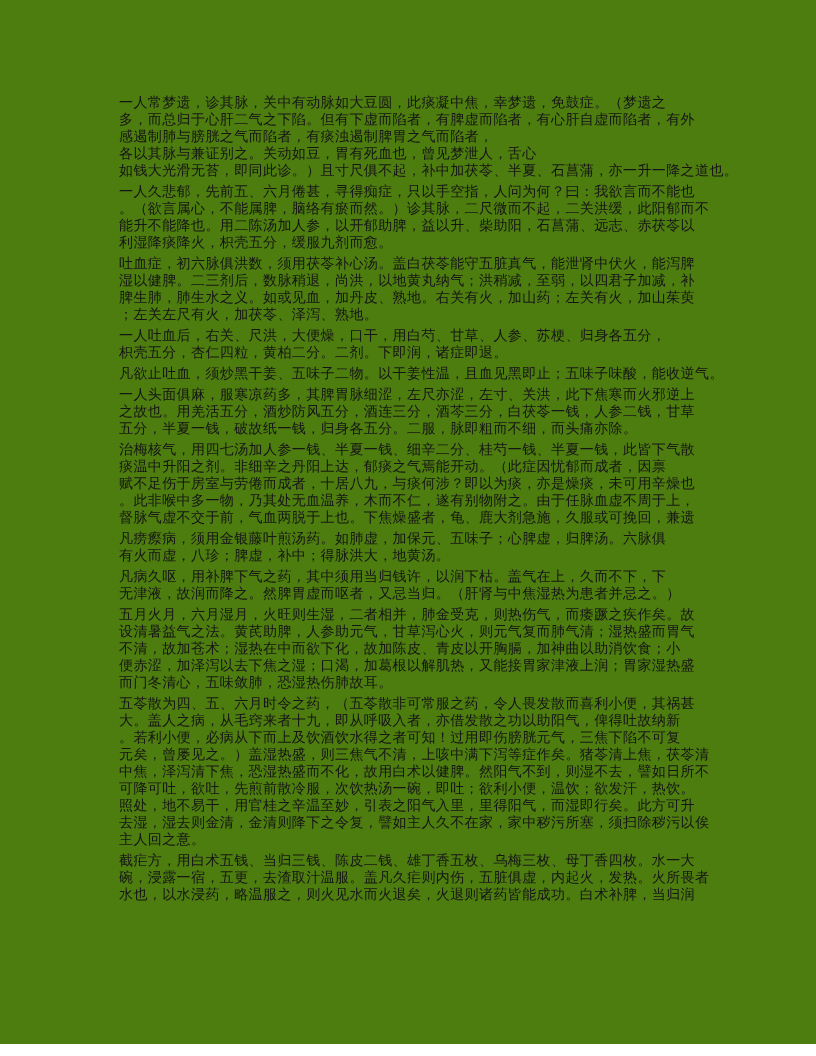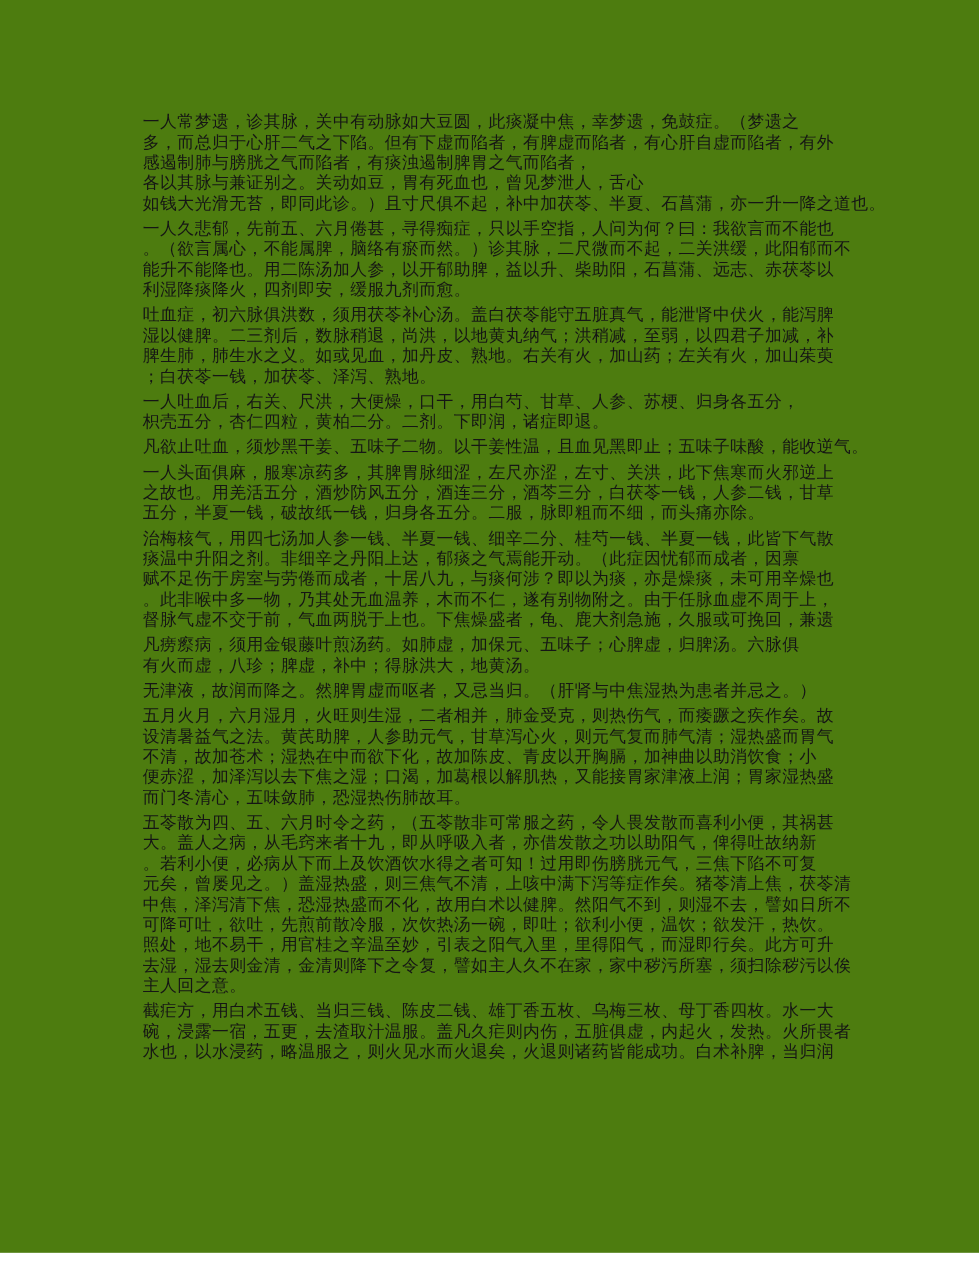--- a/index.html
+++ b/index.html
@@ -46,27 +46,27 @@
         <div class="line">一人常梦遗，诊其脉，关中有动脉如大豆圆，此痰凝中焦，幸梦遗，免鼓症。（梦遗之</div>
         <div class="line">多，而总归于心肝二气之下陷。但有下虚而陷者，有脾虚而陷者，有心肝自虚而陷者，有外</div>
         <div class="line">感遏制肺与膀胱之气而陷者，有痰浊遏制脾胃之气而陷者，</div>
         <div class="line">各以其脉与兼证别之。关动如豆，胃有死血也，曾见梦泄人，舌心</div>
         <div class="line">如钱大光滑无苔，即同此诊。）且寸尺俱不起，补中加茯苓、半夏、石菖蒲，亦一升一降之道也。</div>
       </div>
       <div class="paragraph">
         <div class="line">一人久悲郁，先前五、六月倦甚，寻得痴症，只以手空指，人问为何？曰：我欲言而不能也</div>
         <div class="line">。（欲言属心，不能属脾，脑络有瘀而然。）诊其脉，二尺微而不起，二关洪缓，此阳郁而不</div>
         <div class="line">能升不能降也。用二陈汤加人参，以开郁助脾，益以升、柴助阳，石菖蒲、远志、赤茯苓以</div>
-        <div class="line">利湿降痰降火，四剂即安，缓服九剂而愈。</div>
+        <div class="line">利湿降痰降火，枳壳五分，缓服九剂而愈。</div>
       </div>
       <div class="paragraph">
         <div class="line">吐血症，初六脉俱洪数，须用茯苓补心汤。盖白茯苓能守五脏真气，能泄肾中伏火，能泻脾</div>
         <div class="line">湿以健脾。二三剂后，数脉稍退，尚洪，以地黄丸纳气；洪稍减，至弱，以四君子加减，补</div>
         <div class="line">脾生肺，肺生水之义。如或见血，加丹皮、熟地。右关有火，加山药；左关有火，加山茱萸</div>
-        <div class="line">；白茯苓一钱，加茯苓、泽泻、熟地。</div>
+        <div class="line">；左关左尺有火，加茯苓、泽泻、熟地。</div>
       </div>
       <div class="paragraph">
         <div class="line">一人吐血后，右关、尺洪，大便燥，口干，用白芍、甘草、人参、苏梗、归身各五分，</div>
         <div class="line">枳壳五分，杏仁四粒，黄柏二分。二剂。下即润，诸症即退。</div>
       </div>
       <div class="paragraph">
         <div class="line">凡欲止吐血，须炒黑干姜、五味子二物。以干姜性温，且血见黑即止；五味子味酸，能收逆气。</div>
       </div>
       <div class="paragraph">
         <div class="line">一人头面俱麻，服寒凉药多，其脾胃脉细涩，左尺亦涩，左寸、关洪，此下焦寒而火邪逆上</div>
@@ -78,20 +78,21 @@
         <div class="line">痰温中升阳之剂。非细辛之丹阳上达，郁痰之气焉能开动。（此症因忧郁而成者，因禀</div>
         <div class="line">赋不足伤于房室与劳倦而成者，十居八九，与痰何涉？即以为痰，亦是燥痰，未可用辛燥也</div>
         <div class="line">。此非喉中多一物，乃其处无血温养，木而不仁，遂有别物附之。由于任脉血虚不周于上，</div>
         <div class="line">督脉气虚不交于前，气血两脱于上也。下焦燥盛者，龟、鹿大剂急施，久服或可挽回，兼遗</div>
       </div>
       <div class="paragraph">
         <div class="line">凡痨瘵病，须用金银藤叶煎汤药。如肺虚，加保元、五味子；心脾虚，归脾汤。六脉俱</div>
         <div class="line">有火而虚，八珍；脾虚，补中；得脉洪大，地黄汤。</div>
       </div>
       <div class="paragraph">
+        <div class="line">凡病久呕，用补脾下气之药，其中须用当归钱许，以润下枯。盖气在上，久而不下，下</div>
         <div class="line">无津液，故润而降之。然脾胃虚而呕者，又忌当归。（肝肾与中焦湿热为患者并忌之。）</div>
       </div>
       <div class="paragraph">
         <div class="line">五月火月，六月湿月，火旺则生湿，二者相并，肺金受克，则热伤气，而痿蹶之疾作矣。故</div>
         <div class="line">设清暑益气之法。黄芪助脾，人参助元气，甘草泻心火，则元气复而肺气清；湿热盛而胃气</div>
         <div class="line">不清，故加苍术；湿热在中而欲下化，故加陈皮、青皮以开胸膈，加神曲以助消饮食；小</div>
         <div class="line">便赤涩，加泽泻以去下焦之湿；口渴，加葛根以解肌热，又能接胃家津液上润；胃家湿热盛</div>
         <div class="line">而门冬清心，五味敛肺，恐湿热伤肺故耳。</div>
       </div>
       <div class="paragraph">

